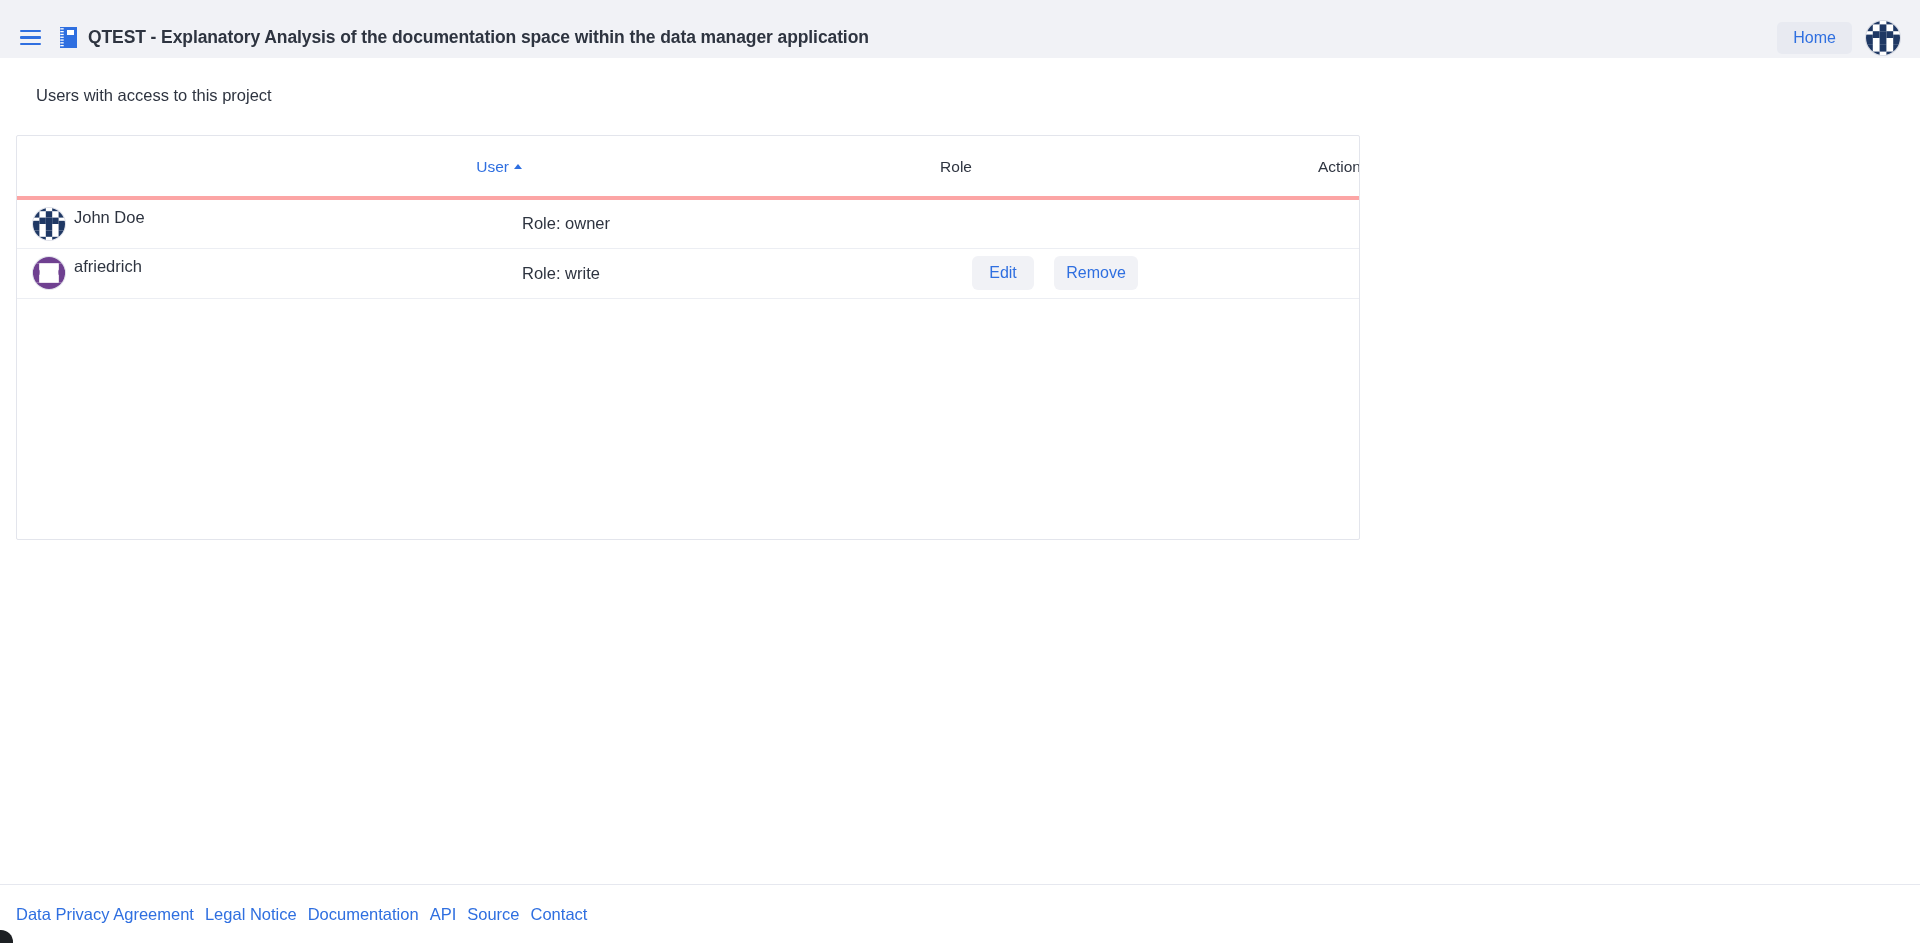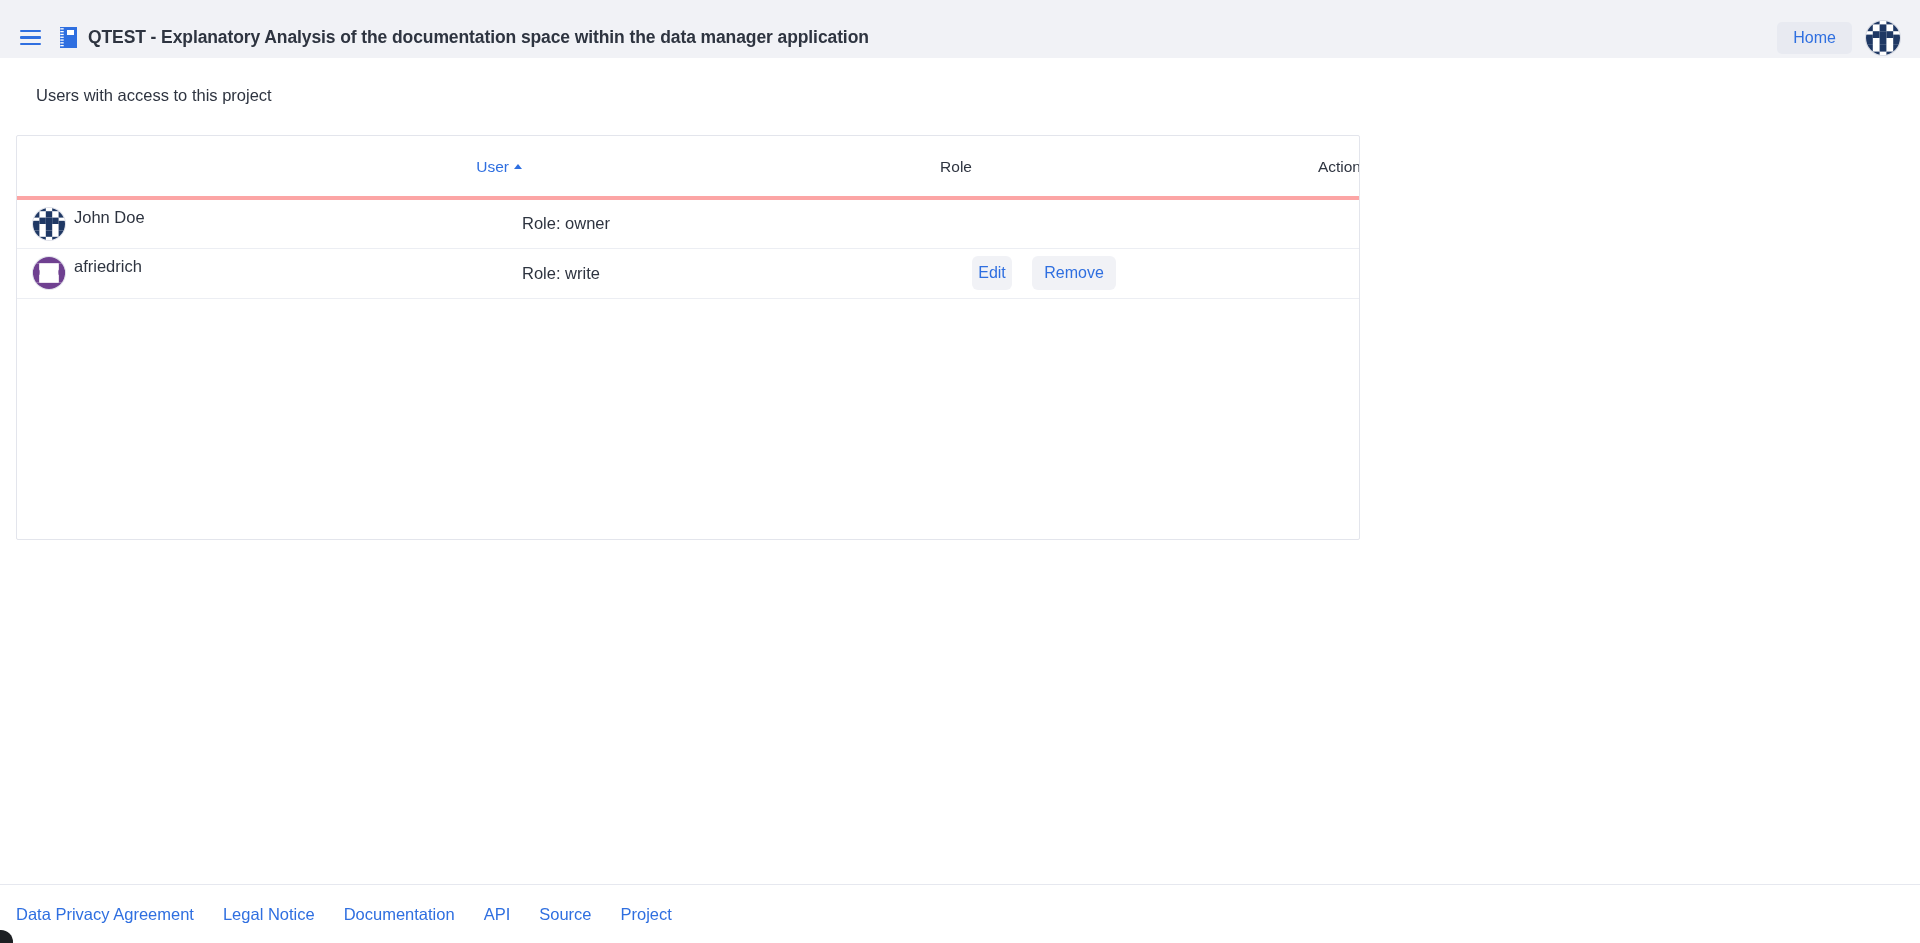--- a/index.html
+++ b/index.html
@@ -188,37 +188,37 @@
   .user-name { white-space: nowrap; }
 
   .action-btns { display: flex; gap: 20px; }
   .tbl-btn {
     font-size: 16px;
     color: #2f6fe0;
     background: #f1f2f6;
     border: none;
     border-radius: 6px;
     padding: 8px 0;
-    width: 40px;
+    width: 62px;
     cursor: pointer;
     font-family: inherit;
   }
   .tbl-btn.wide { width: 84px; }
 
   
   .footer {
     position: absolute;
     bottom: 0; left: 0;
     width: 1920px; height: 59px;
     background: #ffffff;
     border-top: 1px solid #e6e8ef;
     display: flex;
     align-items: center;
     padding: 0 16px;
-    gap: 29px;
+    gap: 11px;
   }
   .footer a {
     font-size: 16.5px;
     color: #2f6fe0;
     text-decoration: none;
     cursor: pointer;
     white-space: nowrap;
   }
   .corner-notch {
     position: absolute;
@@ -370,15 +370,15 @@
     </table>
   </div>
 </div>
 
 <div class="footer">
   <a>Data Privacy Agreement</a>
   <a>Legal Notice</a>
   <a>Documentation</a>
   <a>API</a>
   <a>Source</a>
-  <a>Project</a>
+  <a>Contact</a>
   <div class="corner-notch"></div>
 </div>
 
 </body></html>

